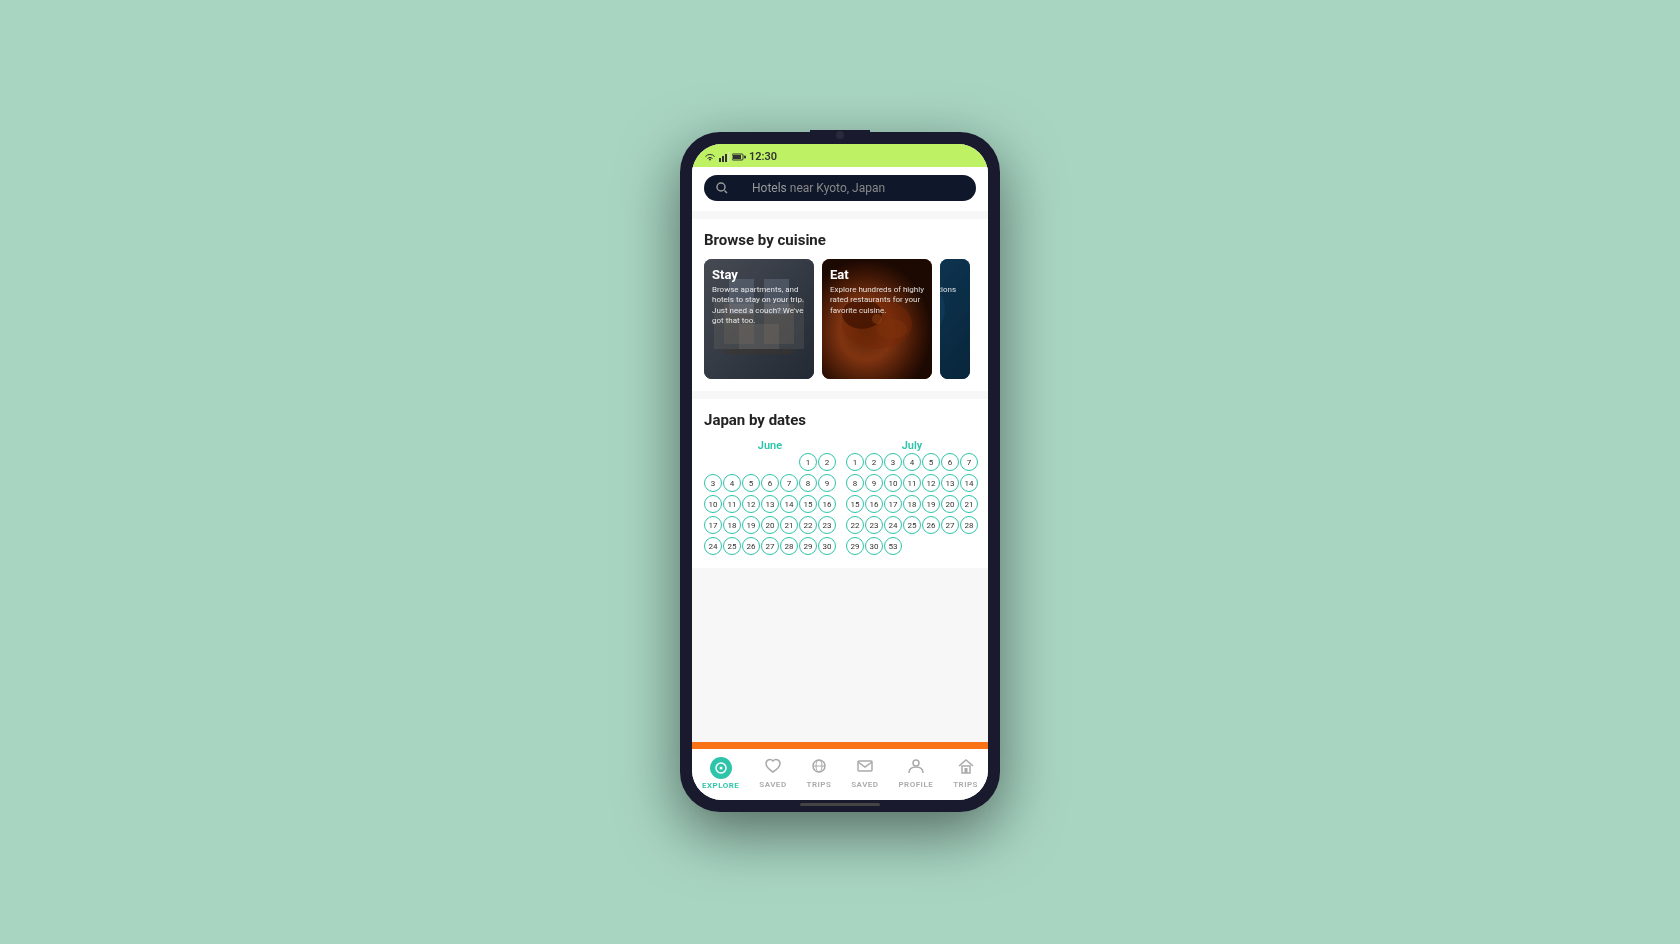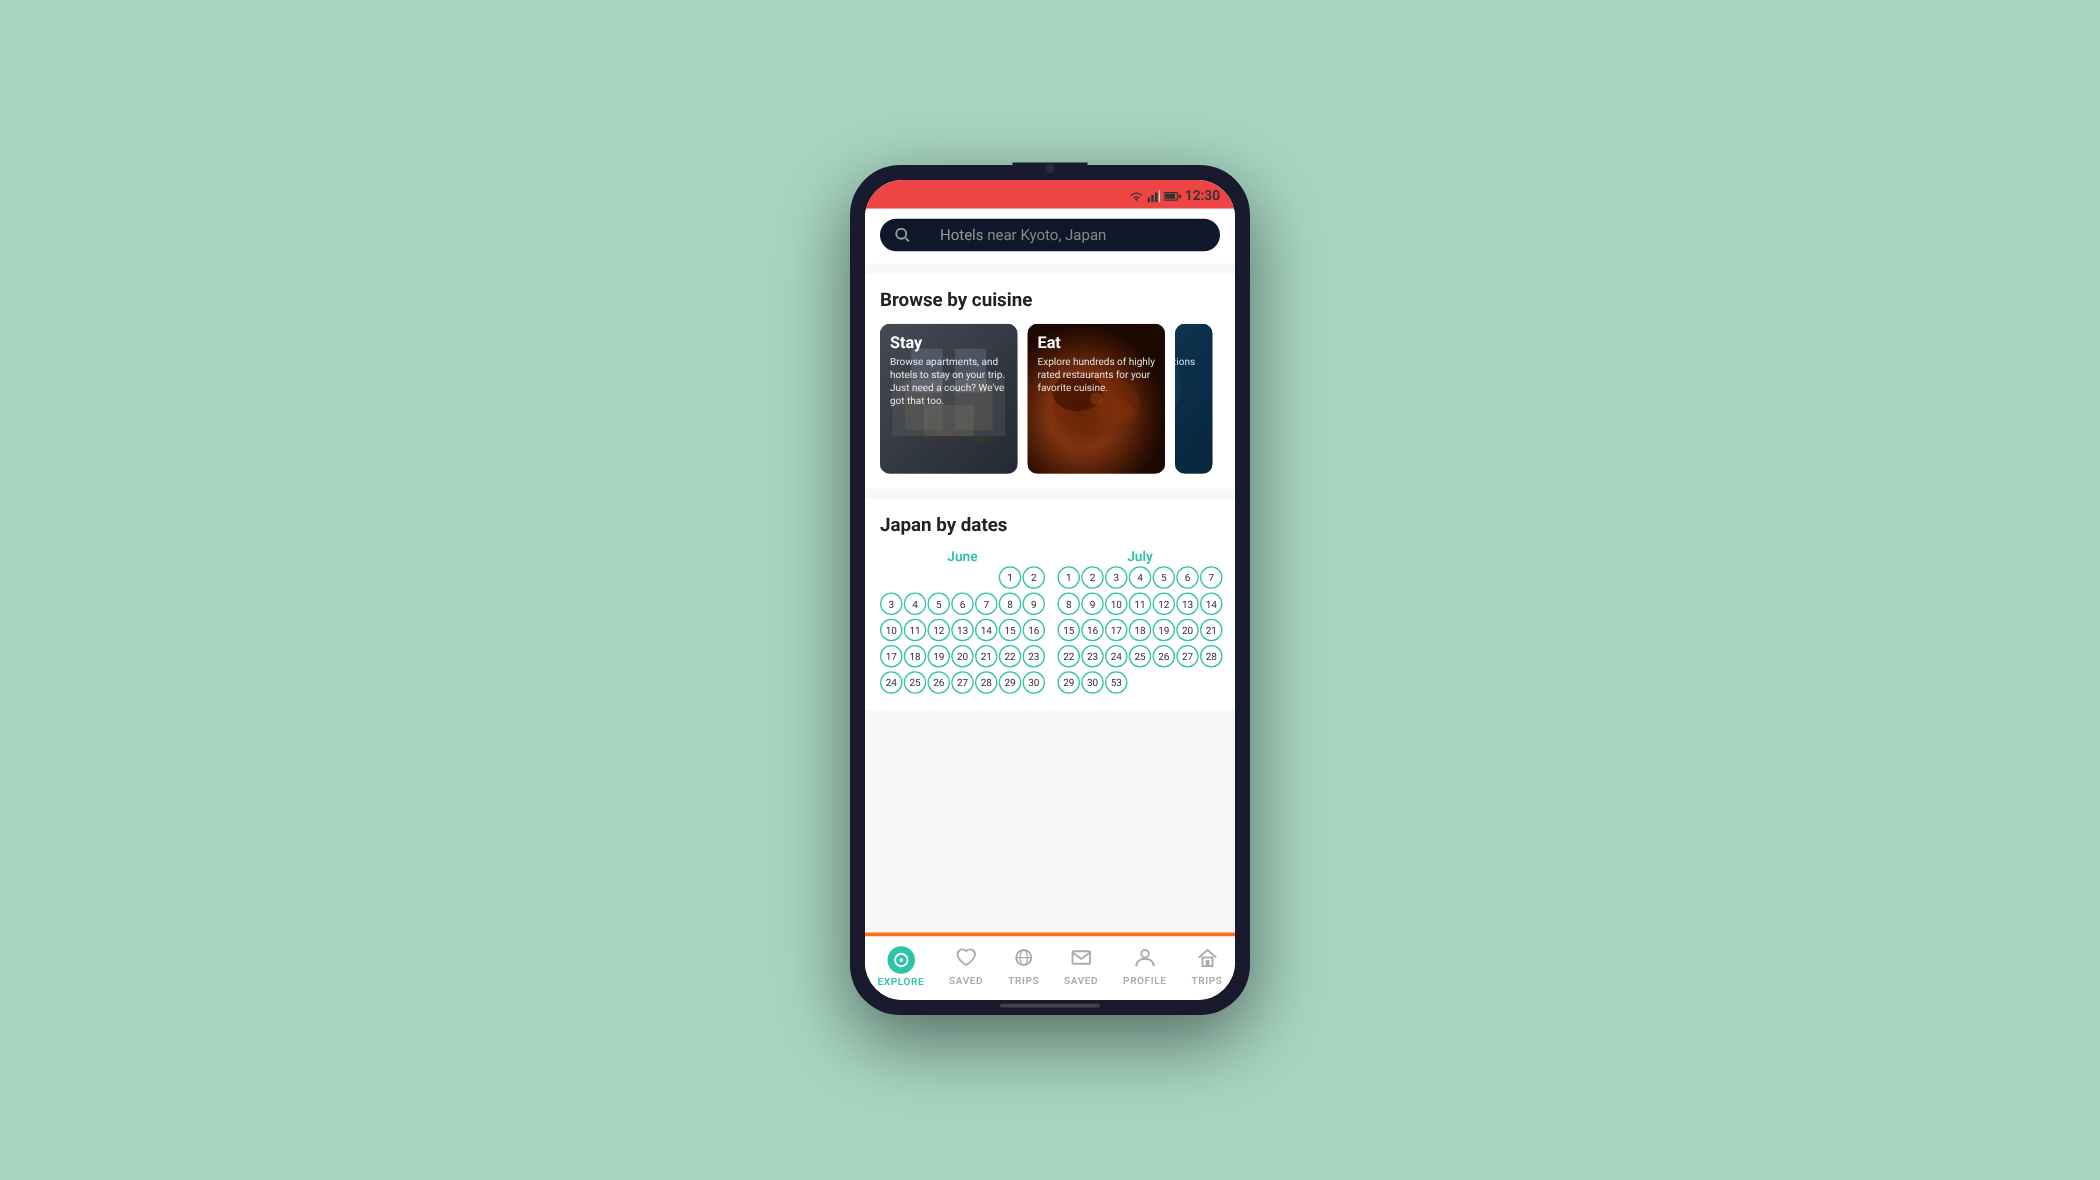--- a/index.html
+++ b/index.html
@@ -62,23 +62,23 @@
       transform: translateX(-50%);
       width: 80px;
       height: 3px;
       background: #444;
       border-radius: 2px;
       z-index: 10;
     }
 
     
     .status-bar {
-      background: #ef4444;
-      display: flex;
-      justify-content: flex-end;
+      background: #bef264;
+      display: flex;
+      justify-content: flex-start;
       align-items: center;
       padding: 6px 12px 4px;
       font-size: 10px;
       color: #333;
       gap: 4px;
     }
 
     .status-icons {
       display: flex;
       align-items: center;
@@ -291,21 +291,21 @@
 
     .discover-link {
       font-size: 10px;
       color: #2ec4a9;
       cursor: pointer;
     }
 
     
     .bottom-nav {
       background: #fff;
-      border-top: 3px solid #f97316;
+      border-top: 7px solid #f97316;
       display: flex;
       justify-content: space-around;
       align-items: center;
       padding: 6px 0 8px;
     }
 
     .nav-item {
       display: flex;
       flex-direction: column;
       align-items: center;

